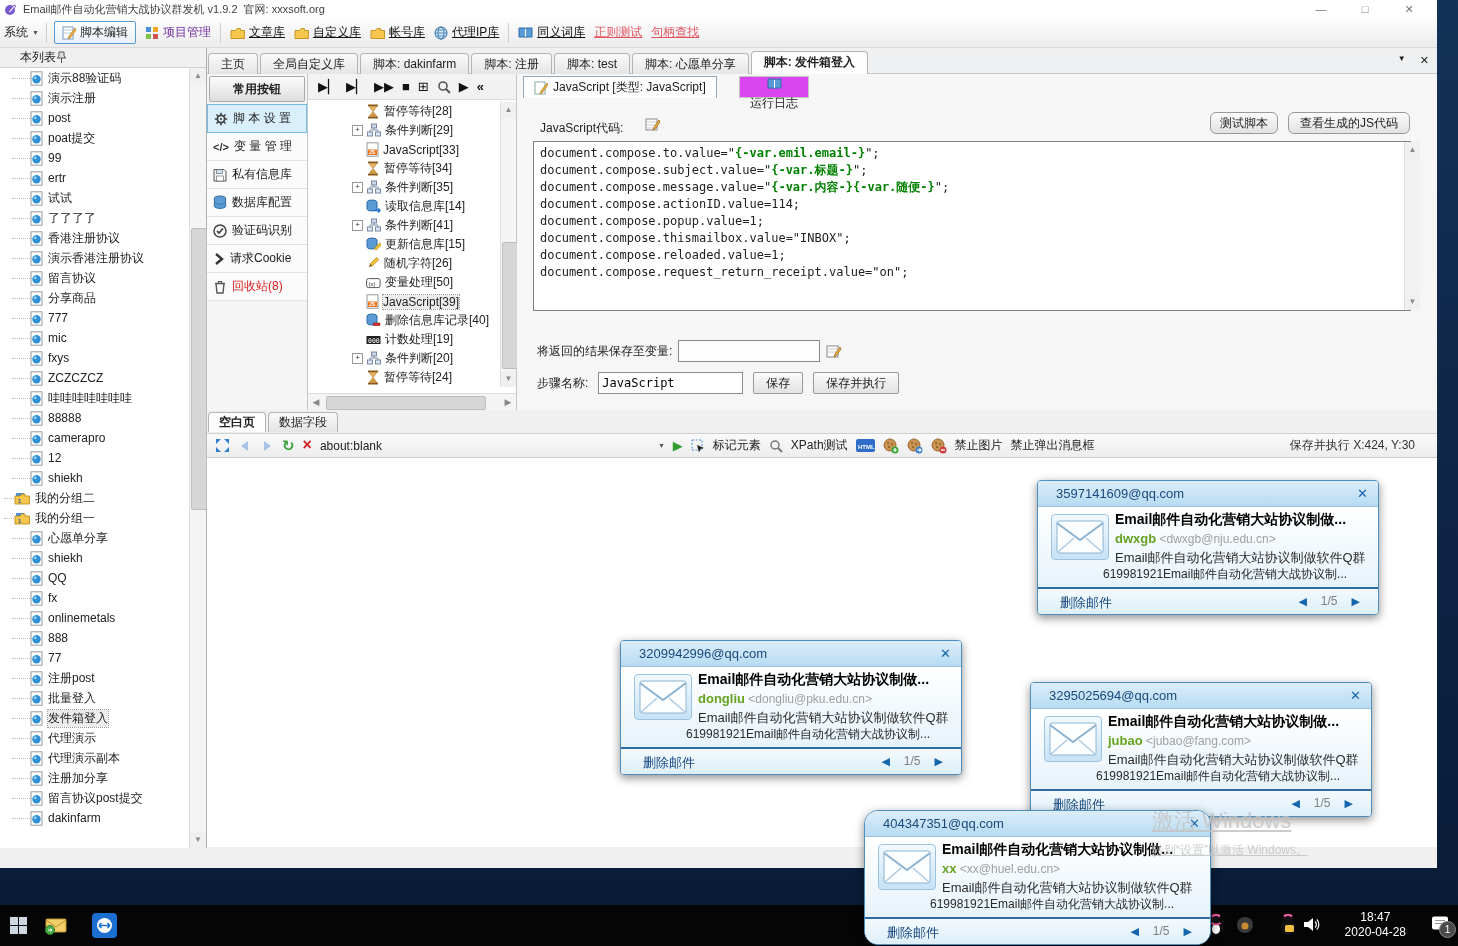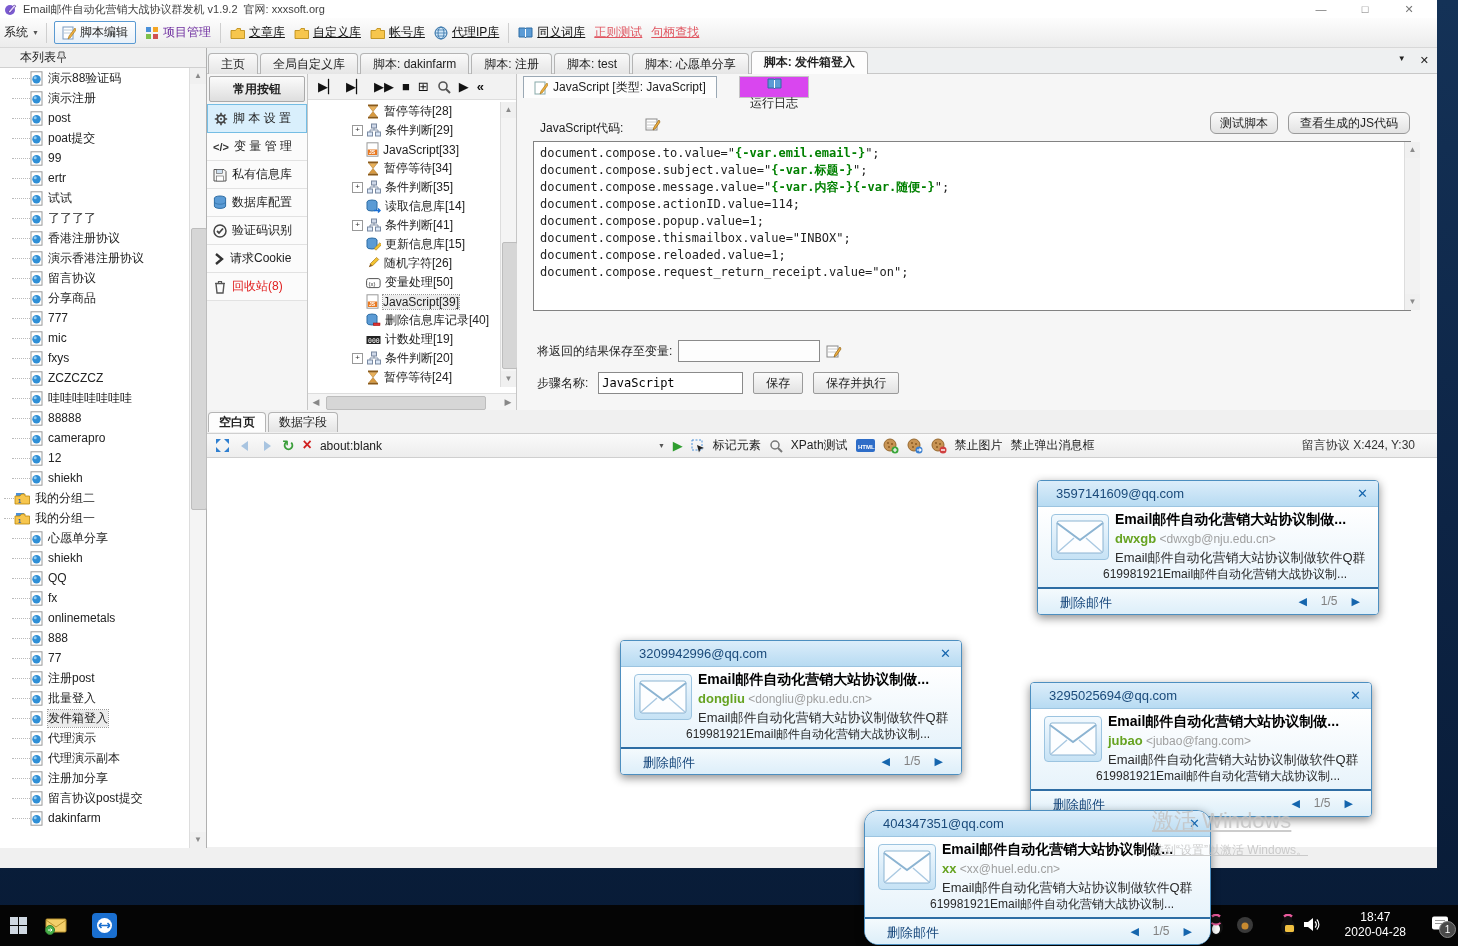--- a/index.html
+++ b/index.html
@@ -1097,21 +1097,21 @@
             <circle cx="7" cy="7" r="6" fill="#c89454" stroke="#96682e"></circle>
             <circle cx="5" cy="5" r="1" fill="#8a5a22"></circle>
             <circle cx="9" cy="6" r="1" fill="#8a5a22"></circle>
             <circle cx="6" cy="9" r="1" fill="#8a5a22"></circle>
             <circle cx="12" cy="12" r="3.5" fill="#d04040"></circle>
             <path d="M10 12 h4" stroke="#fff" stroke-width="1.4"></path>
           </svg>
       </span>
       <span>禁止图片</span>
       <span>禁止弹出消息框</span>
-      <span id="bmouse">留言协议 X:424, Y:30</span>
+      <span id="bmouse">保存并执行 X:424, Y:30</span>
     </div>
     <div id="bcontent"></div>
   </div>
 
 </div>
 
 <div id="watermark">
   <div class="w1">激活 Windows</div>
   <div class="w2">转到“设置”以激活 Windows。</div>
 </div>

